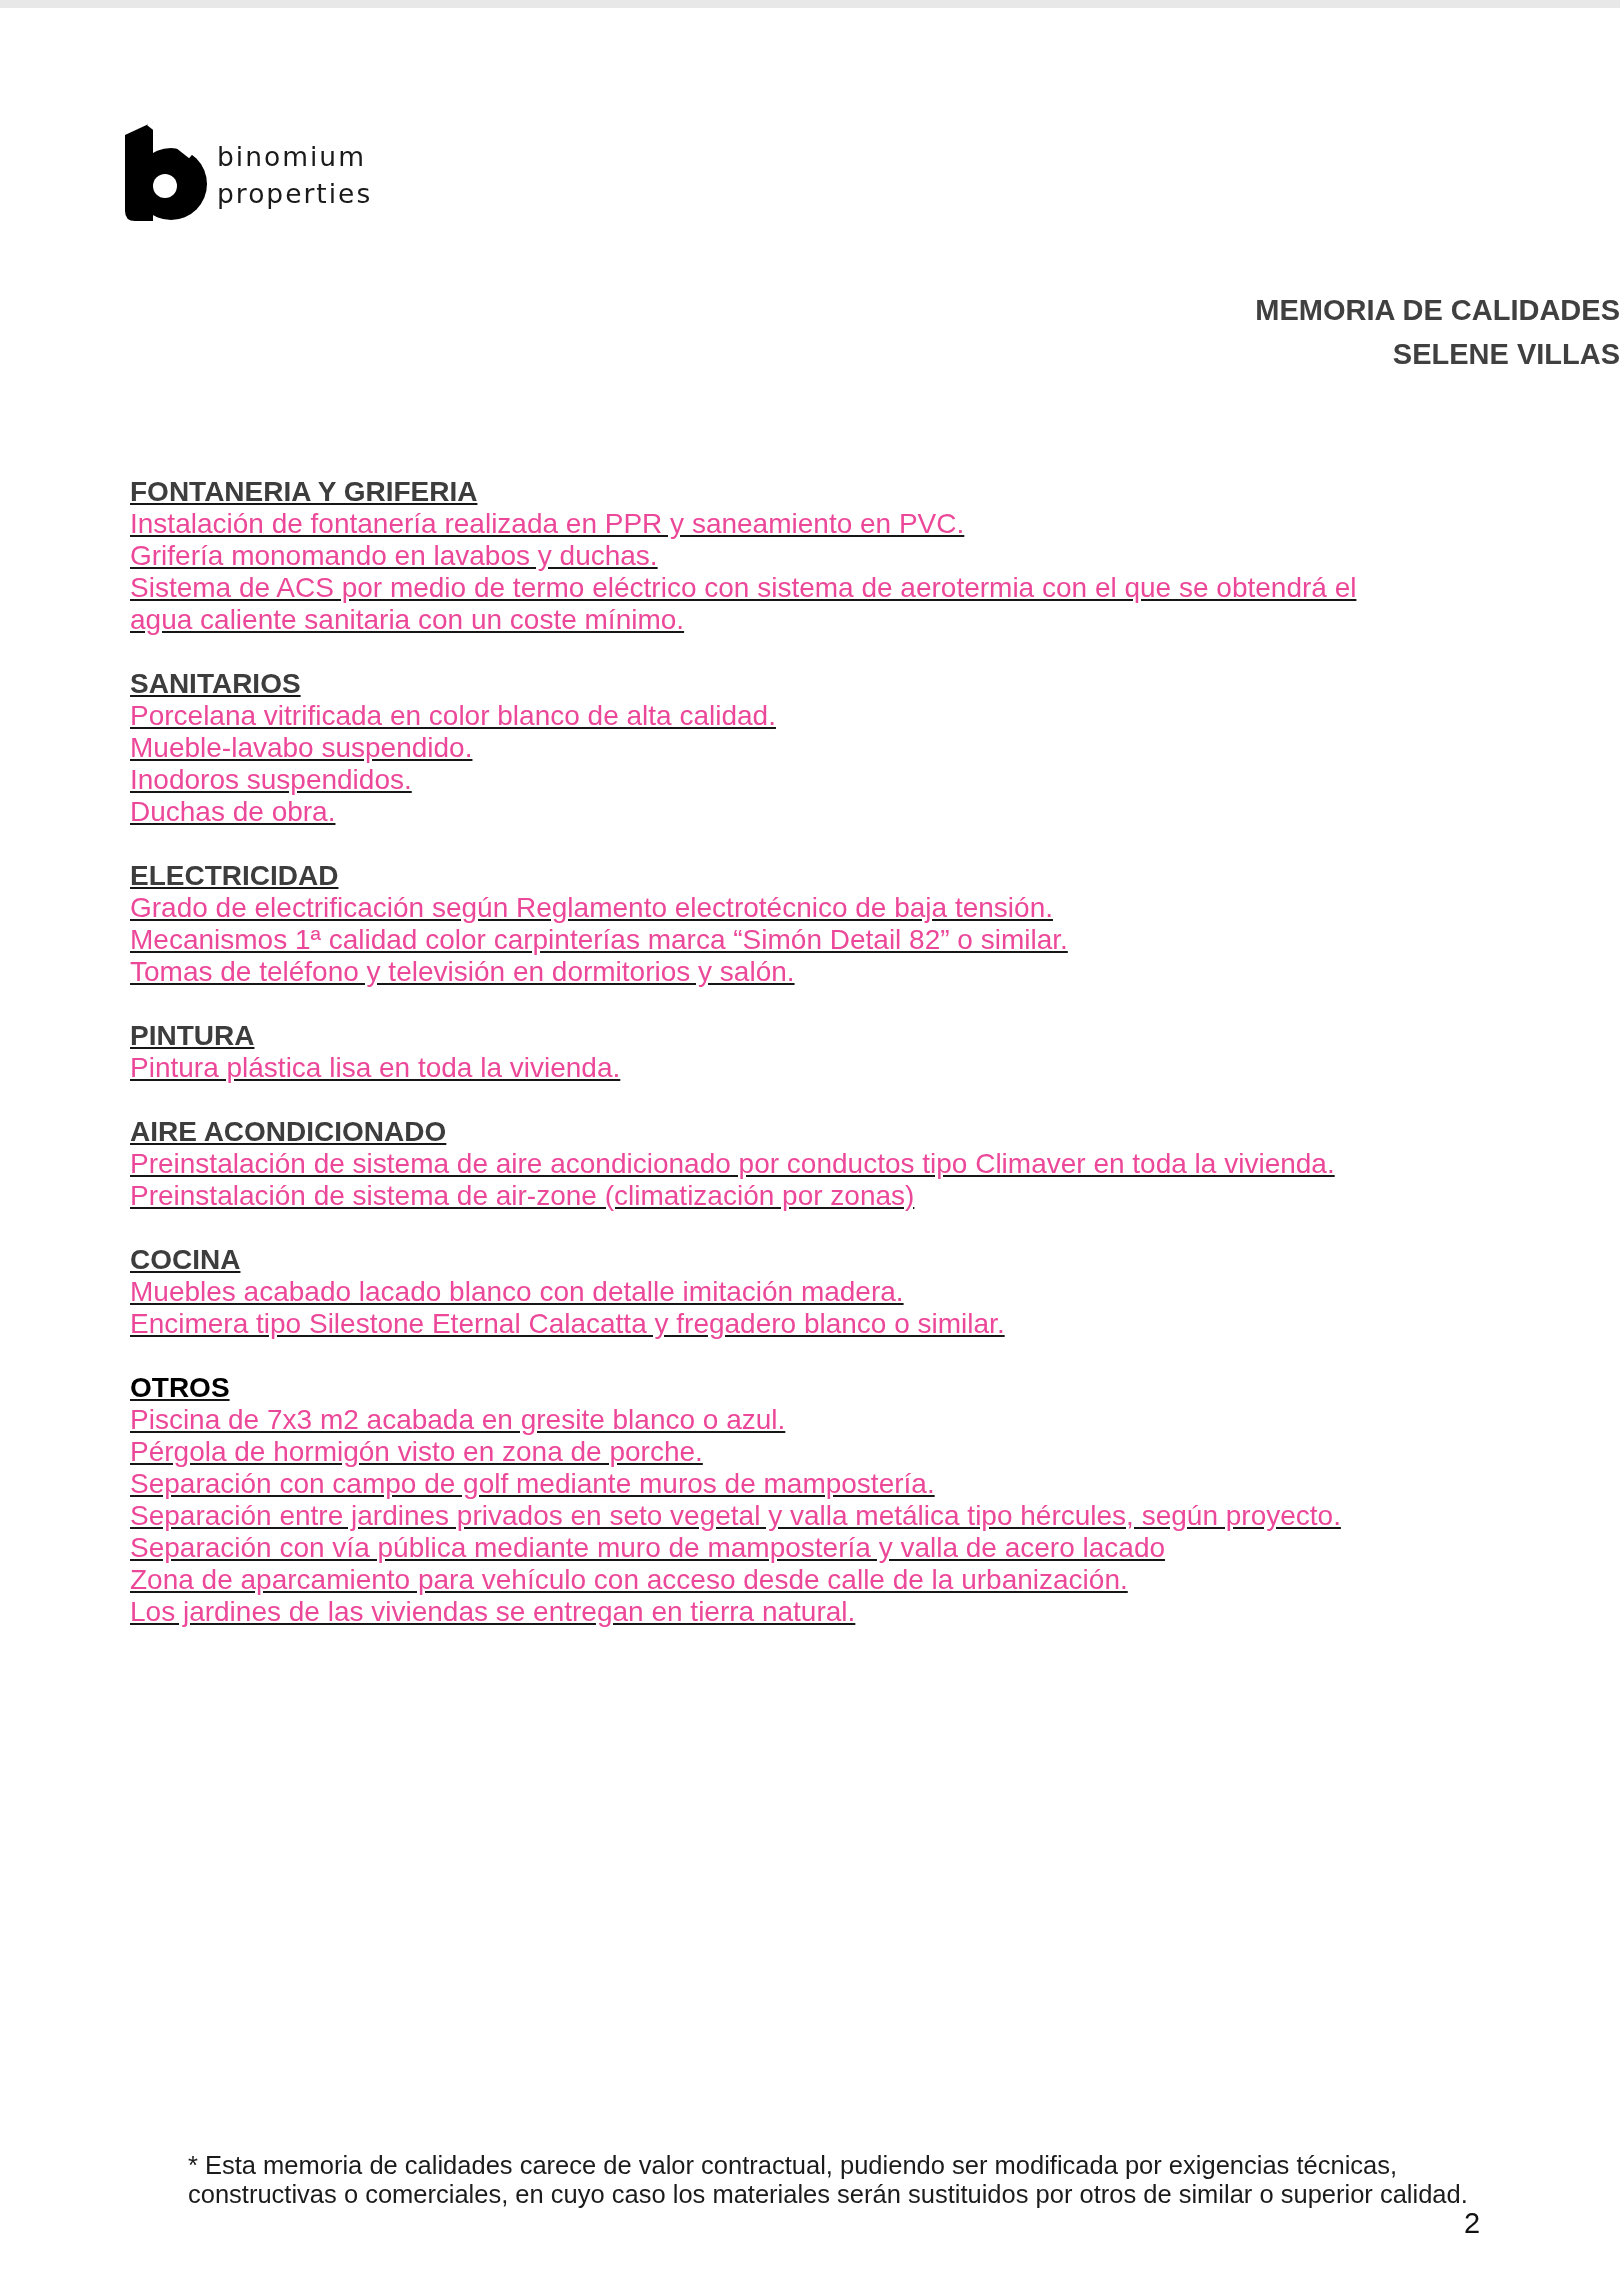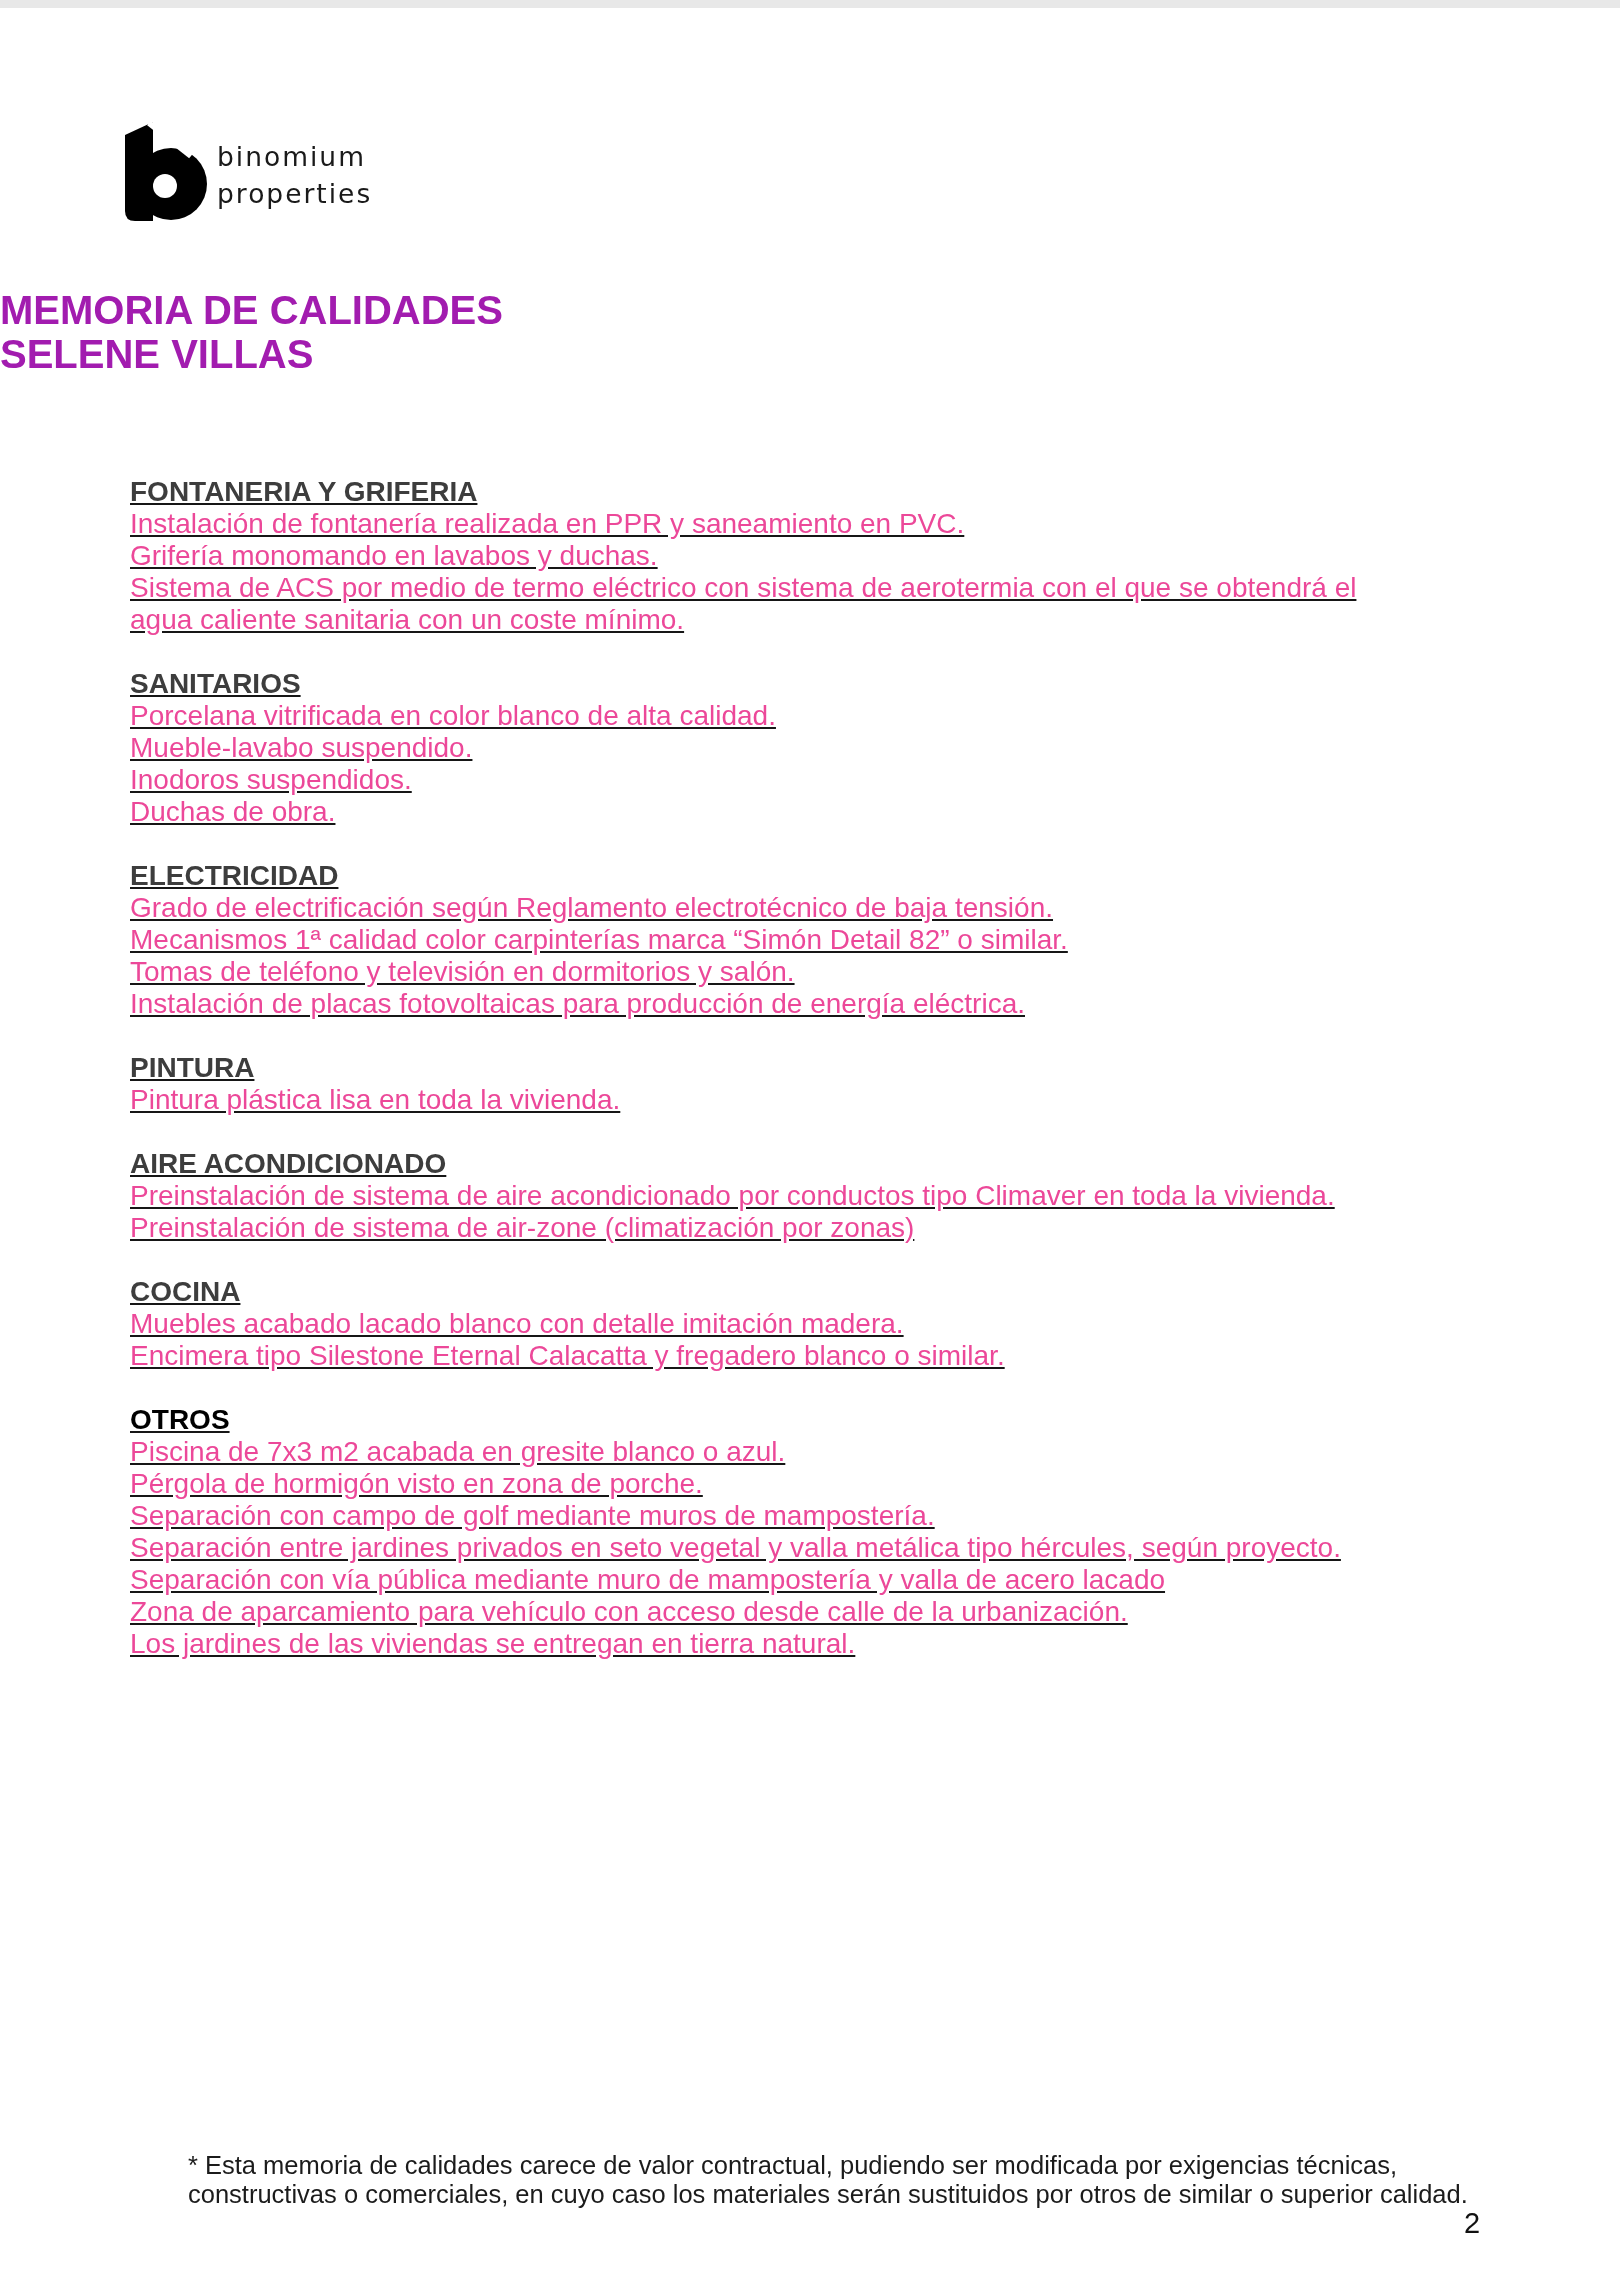--- a/index.html
+++ b/index.html
@@ -40,25 +40,25 @@
     color: #1a1a1a;
     white-space: nowrap;
   }
 
   
   .doc-title {
     position: absolute;
     left: 0;
     top: 280px;
     width: 100%;
-    text-align: left;
-    font-size: 40px;
+    text-align: right;
+    font-size: 29px;
     font-weight: bold;
     line-height: 44px;
-    color: #a21caf;
+    color: #404040;
     letter-spacing: 0px;
   }
 
   
   .content {
     position: absolute;
     left: 130px;
     top: 468px;
     width: 1431px;
     font-size: 28px;
@@ -141,21 +141,20 @@
       <div class="line">Mueble-lavabo suspendido.</div>
       <div class="line">Inodoros suspendidos.</div>
       <div class="line">Duchas de obra.</div>
     </div>
 
     <div class="section">
       <div class="heading">ELECTRICIDAD</div>
       <div class="line">Grado de electrificación según Reglamento electrotécnico de baja tensión.</div>
       <div class="line">Mecanismos 1ª calidad color carpinterías marca “Simón Detail 82” o similar.</div>
       <div class="line">Tomas de teléfono y televisión en dormitorios y salón.</div>
-      <div class="line">Instalación de placas fotovoltaicas para producción de energía eléctrica.</div>
     </div>
 
     <div class="section">
       <div class="heading">PINTURA</div>
       <div class="line">Pintura plástica lisa en toda la vivienda.</div>
     </div>
 
     <div class="section">
       <div class="heading">AIRE ACONDICIONADO</div>
       <div class="line">Preinstalación de sistema de aire acondicionado por conductos tipo Climaver en toda la vivienda.</div>

